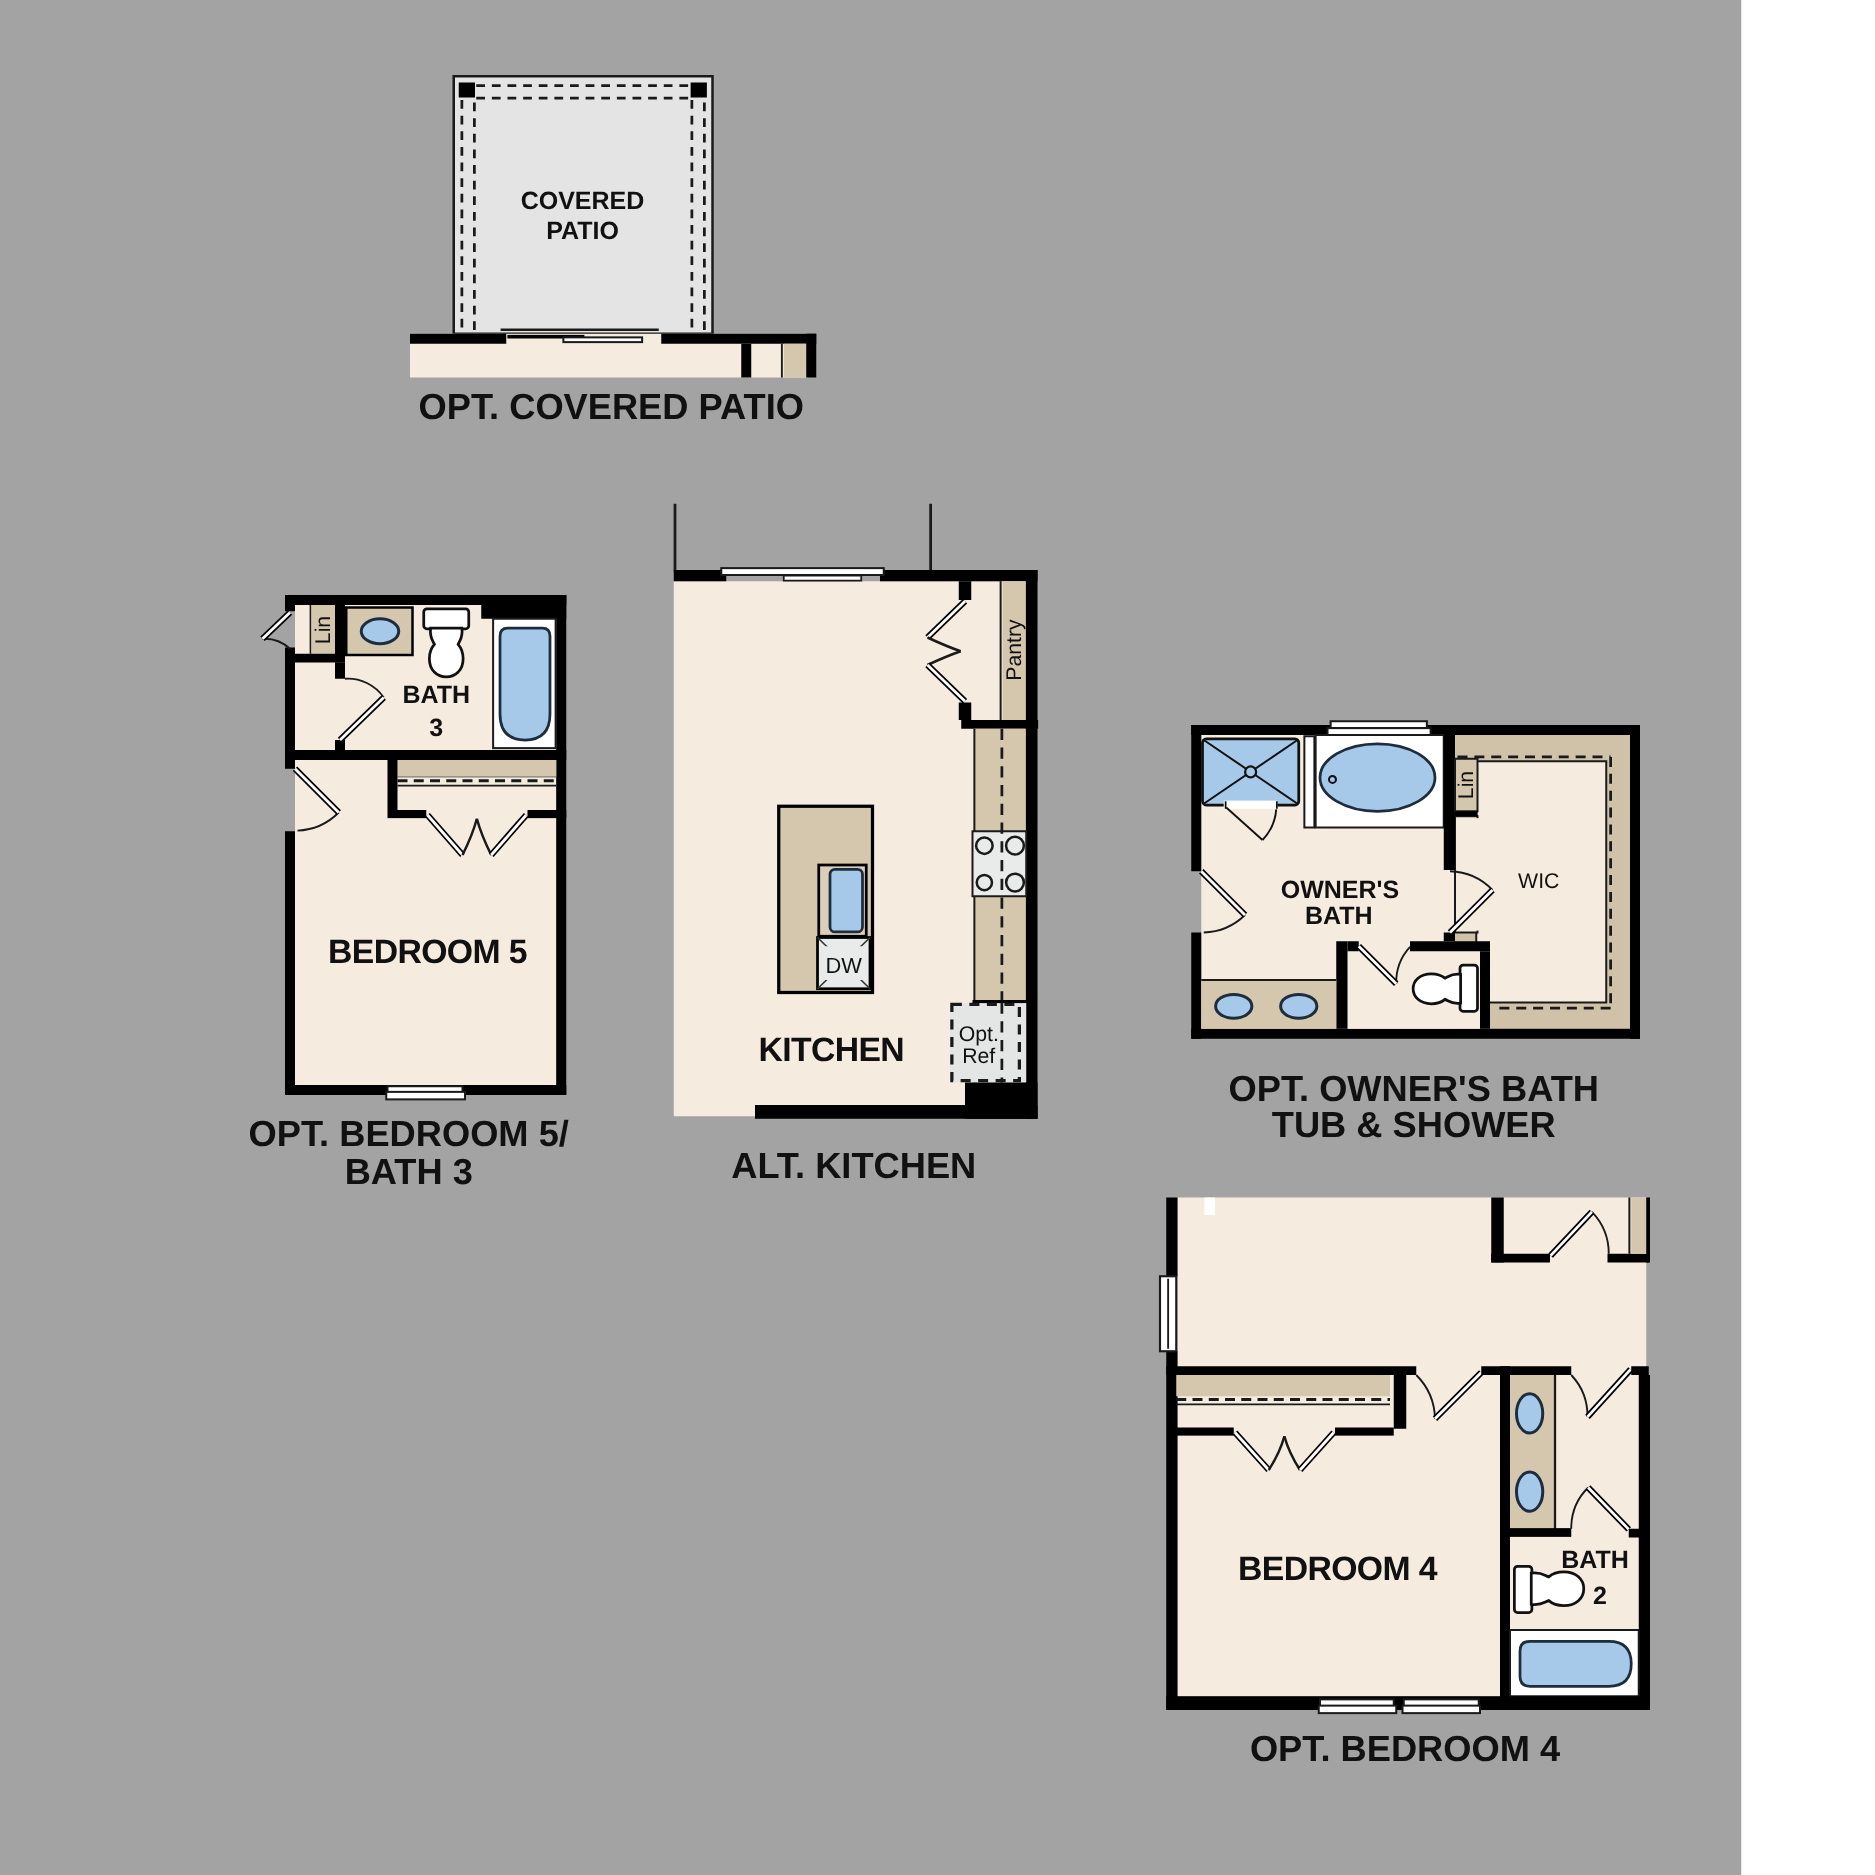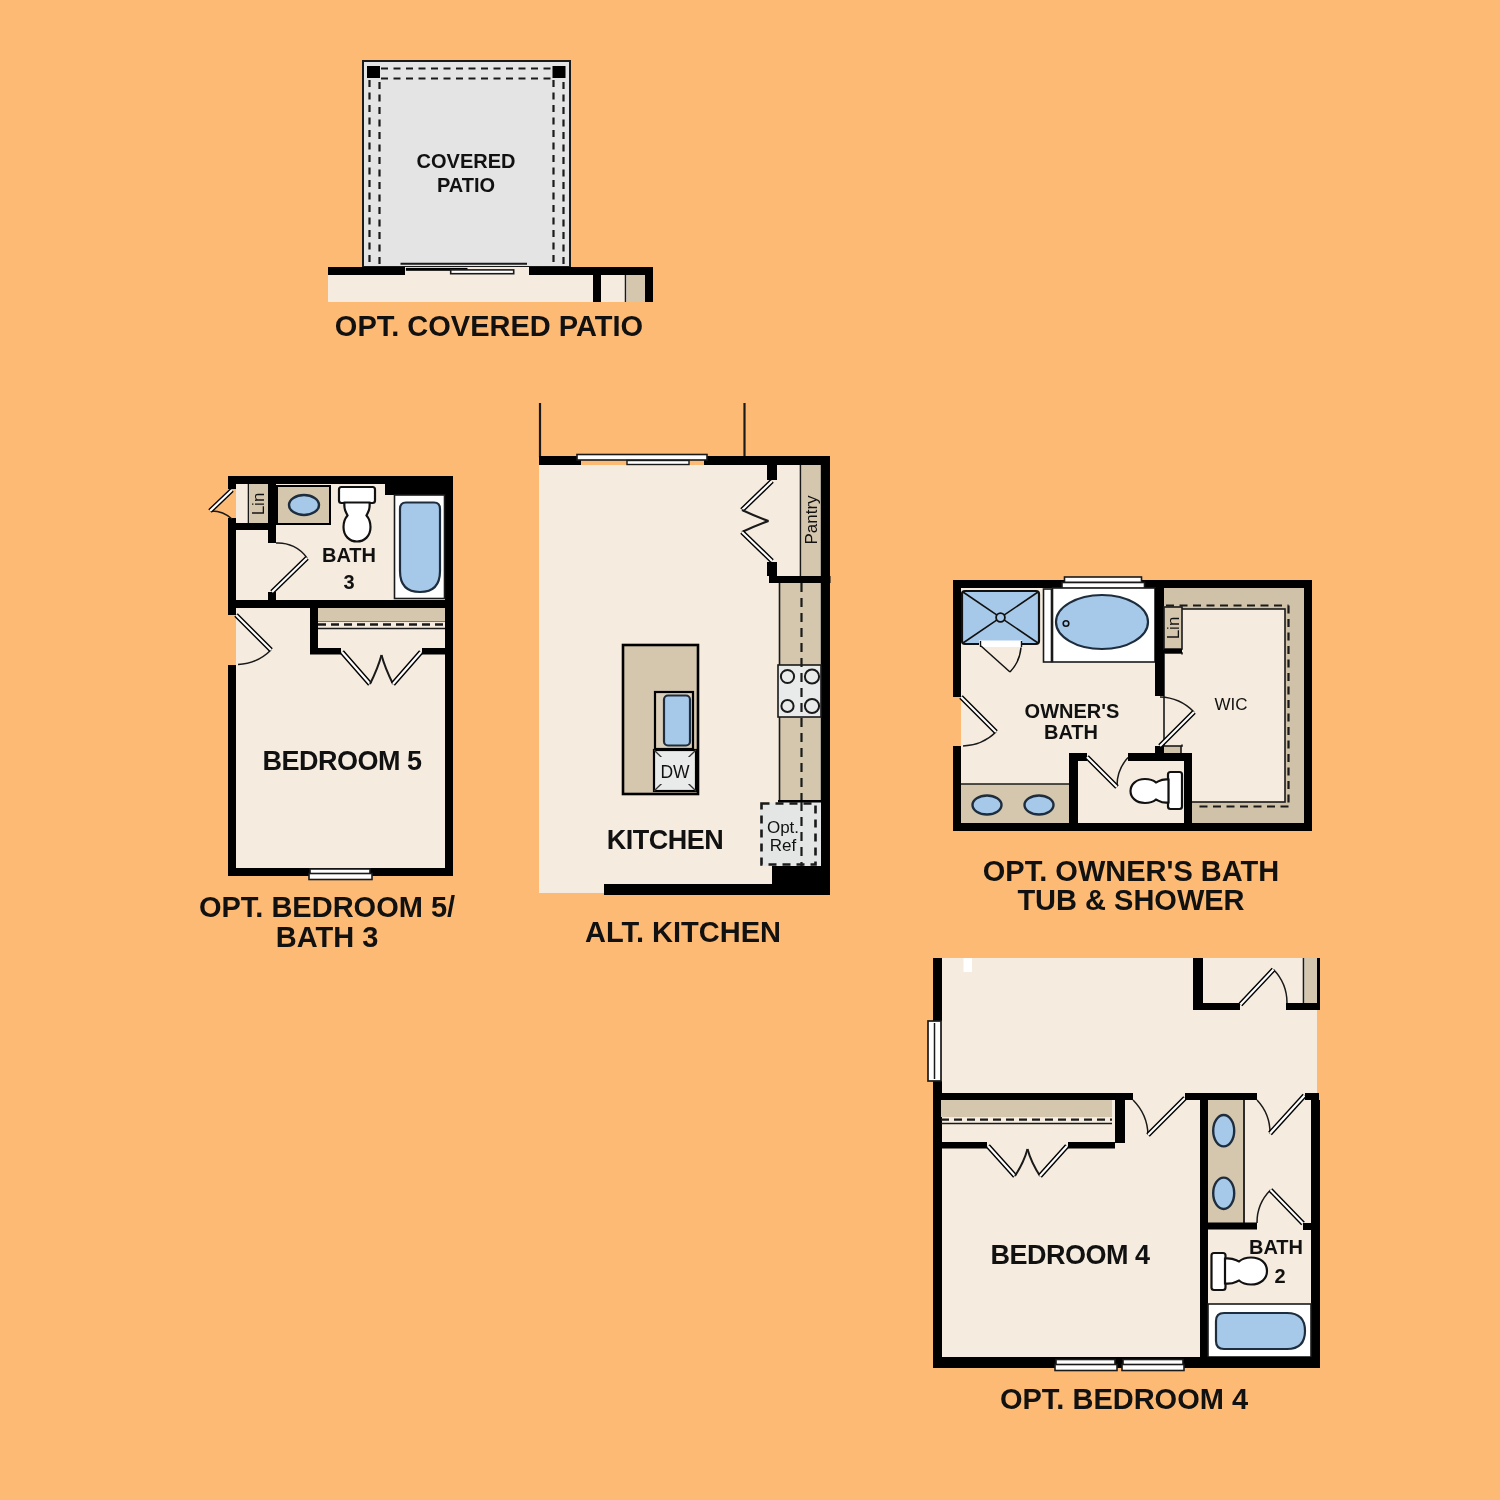--- a/index.html
+++ b/index.html
@@ -1,16 +1,16 @@
 <!DOCTYPE html>
 <html><head>
 <meta charset="utf-8">
 <style>
   html,body{margin:0;padding:0;background:#ffffff;}
-  #plan{position:relative;width:1500px;height:1500px;background:#fdba74;overflow:hidden;}
+  #plan{position:relative;width:1393px;height:1500px;background:#a3a3a3;overflow:hidden;}
   svg{position:absolute;top:0;left:0;}
   text{font-family:"Liberation Sans",sans-serif;fill:#111;}
   .cap{font-weight:bold;font-size:29px;}
   .room{font-weight:bold;font-size:27px;letter-spacing:-0.5px;}
   .sub{font-weight:bold;font-size:20px;}
   .tiny{font-size:17px;}
 </style>
 </head>
 <body>
 <div id="plan">

